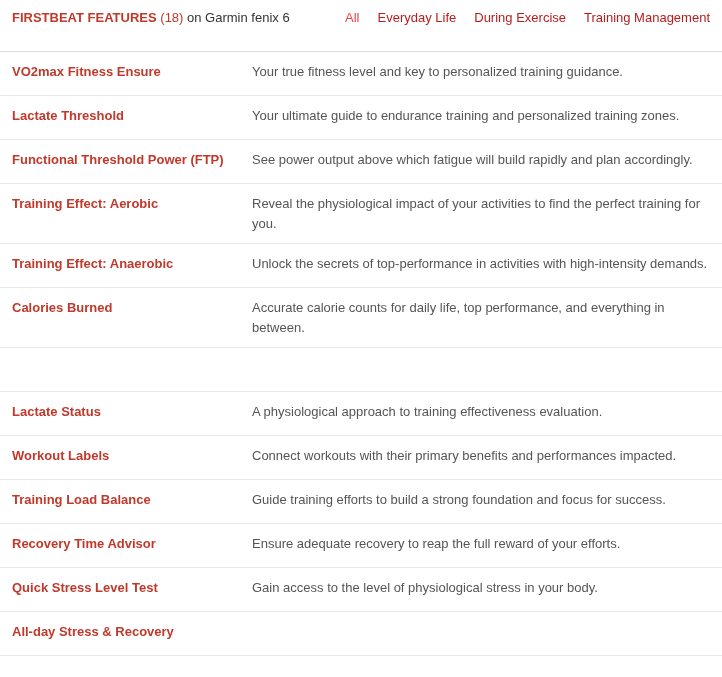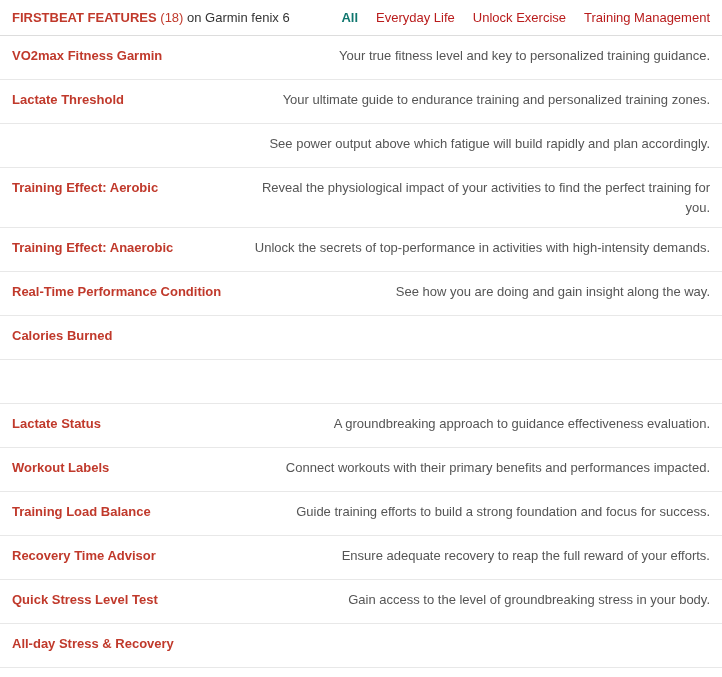--- a/index.html
+++ b/index.html
@@ -12,21 +12,21 @@
       min-height: 677px;
     }
     .container {
       width: 722px;
       padding: 0;
     }
     .header {
       display: flex;
       justify-content: space-between;
       align-items: center;
-      padding: 10px 12px 10px 12px;
+      padding: 10px 12px 26px 12px;
       border-bottom: 1px solid #ddd;
     }
     .header-title {
       font-size: 13px;
       color: #333;
     }
     .header-title .brand {
       color: #c0392b;
       font-weight: bold;
       font-size: 13px;
@@ -39,22 +39,22 @@
       display: flex;
       gap: 18px;
       font-size: 13px;
     }
     .nav-item {
       color: #b91c1c;
       cursor: pointer;
       text-decoration: none;
     }
     .nav-item.active {
-      color: #0f766e;
-      font-weight: bold;
+      color: #ef4444;
+      font-weight: normal;
     }
     .feature-row {
       display: flex;
       align-items: flex-start;
       border-bottom: 1px solid #e8e8e8;
       padding: 10px 12px;
       min-height: 44px;
     }
     .feature-name {
       width: 240px;
@@ -63,85 +63,82 @@
       font-weight: bold;
       font-size: 13px;
       padding-right: 20px;
       padding-top: 2px;
     }
     .feature-desc {
       flex: 1;
       color: #555;
       font-size: 13px;
       line-height: 1.5;
-      text-align: right;
     }
   </style>
 </head>
 <body>
 
 <div class="container">
   <div class="header">
     <div class="header-title">
       <span class="brand">FIRSTBEAT FEATURES</span><span class="count"> (18)</span><span> on Garmin fenix 6</span>
     </div>
     <nav class="header-nav">
       <a class="nav-item active">All</a>
       <a class="nav-item">Everyday Life</a>
-      <a class="nav-item">Unlock Exercise</a>
+      <a class="nav-item">During Exercise</a>
       <a class="nav-item">Training Management</a>
     </nav>
   </div>
 
   <div id="features-list">
   <div class="feature-row">
-        <div class="feature-name">VO2max Fitness Garmin</div>
+        <div class="feature-name">VO2max Fitness Ensure</div>
         <div class="feature-desc">Your true fitness level and key to personalized training guidance.</div>
       </div>
       <div class="feature-row">
         <div class="feature-name">Lactate Threshold</div>
         <div class="feature-desc">Your ultimate guide to endurance training and personalized training zones.</div>
       </div>
       <div class="feature-row">
+        <div class="feature-name">Functional Threshold Power (FTP)</div>
         <div class="feature-desc">See power output above which fatigue will build rapidly and plan accordingly.</div>
       </div>
       <div class="feature-row">
         <div class="feature-name">Training Effect: Aerobic</div>
         <div class="feature-desc">Reveal the physiological impact of your activities to find the perfect training for you.</div>
       </div>
       <div class="feature-row">
         <div class="feature-name">Training Effect: Anaerobic</div>
         <div class="feature-desc">Unlock the secrets of top-performance in activities with high-intensity demands.</div>
       </div>
       <div class="feature-row">
-        <div class="feature-name">Real-Time Performance Condition</div>
-        <div class="feature-desc">See how you are doing and gain insight along the way.</div>
-      </div>
-      <div class="feature-row">
         <div class="feature-name">Calories Burned</div>
+        <div class="feature-desc">Accurate calorie counts for daily life, top performance, and everything in between.</div>
       </div>
       <div class="feature-row">
       </div>
       <div class="feature-row">
         <div class="feature-name">Lactate Status</div>
-        <div class="feature-desc">A groundbreaking approach to guidance effectiveness evaluation.</div>
+        <div class="feature-desc">A physiological approach to training effectiveness evaluation.</div>
       </div>
       <div class="feature-row">
         <div class="feature-name">Workout Labels</div>
         <div class="feature-desc">Connect workouts with their primary benefits and performances impacted.</div>
       </div>
       <div class="feature-row">
         <div class="feature-name">Training Load Balance</div>
         <div class="feature-desc">Guide training efforts to build a strong foundation and focus for success.</div>
       </div>
       <div class="feature-row">
         <div class="feature-name">Recovery Time Advisor</div>
         <div class="feature-desc">Ensure adequate recovery to reap the full reward of your efforts.</div>
       </div>
       <div class="feature-row">
         <div class="feature-name">Quick Stress Level Test</div>
-        <div class="feature-desc">Gain access to the level of groundbreaking stress in your body.</div>
+        <div class="feature-desc">Gain access to the level of physiological stress in your body.</div>
       </div>
       <div class="feature-row">
         <div class="feature-name">All-day Stress &amp; Recovery</div>
       </div>
     </div>
 </div>
 
 </body></html>

